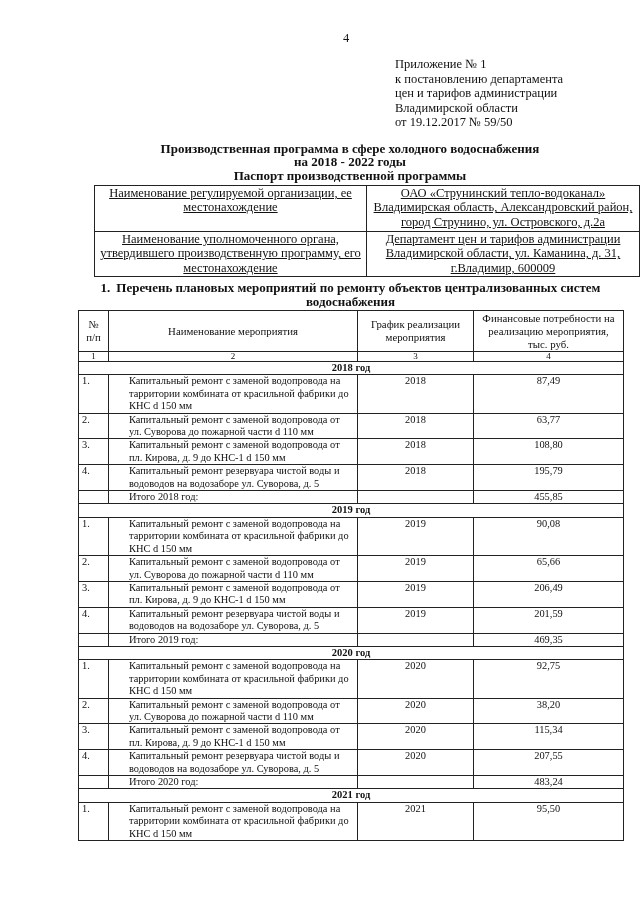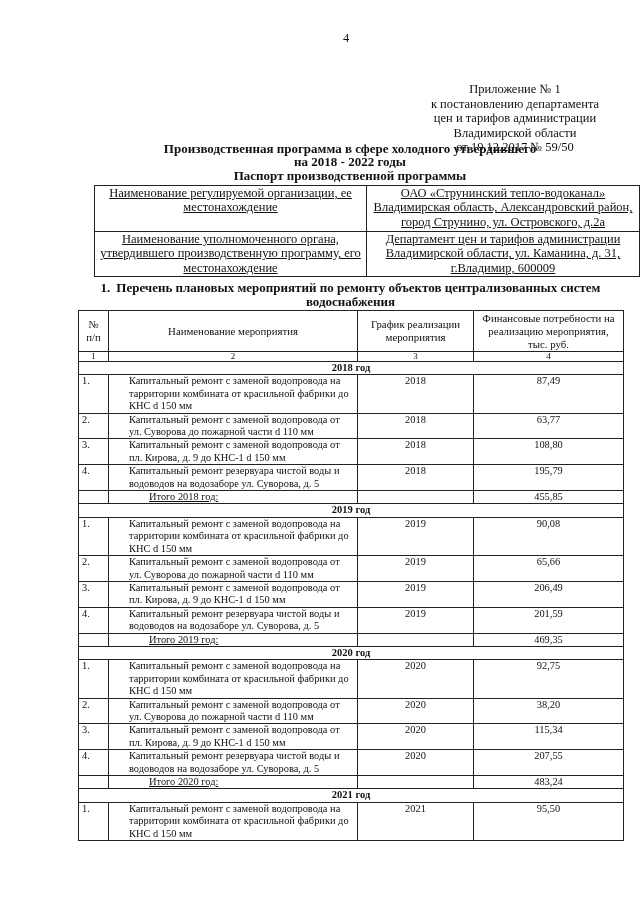--- a/index.html
+++ b/index.html
@@ -6,22 +6,22 @@
   body {
     width: 640px; height: 905px; position: relative; overflow: hidden;
     font-family: "Liberation Serif", "DejaVu Serif", serif;
     color: #111;
   }
   .page-number {
     position: absolute; left: 0; width: 640px; top: 31px;
     text-align: center; font-size: 12.5px; padding-left: 52px; box-sizing: border-box;
   }
   .appendix {
-    position: absolute; left: 395px; width: 240px; top: 82px;
-    text-align: center; font-size: 12.5px; line-height: 14.6px;
+    position: absolute; left: 395px; width: 240px; top: 57px;
+    text-align: left; font-size: 12.5px; line-height: 14.6px;
   }
   .title-block {
     position: absolute; left: 80px; width: 540px; top: 142px;
     text-align: center; font-weight: bold; font-size: 13px; line-height: 13.4px;
   }
   table { border-collapse: collapse; table-layout: fixed; }
   td, th { border: 1px solid #222; padding: 0 4px; vertical-align: top; font-weight: normal; }
   .passport {
     position: absolute; left: 94px; top: 185px; width: 545px;
     font-size: 12.5px; line-height: 14.4px; text-decoration: underline;
@@ -37,38 +37,38 @@
   .plan {
     position: absolute; left: 78px; top: 310px; width: 545px;
     font-size: 10.4px; line-height: 12.4px;
   }
   .plan th { text-align: center; vertical-align: middle; font-size: 10.8px; line-height: 13px; height: 40px; }
   .plan tr.colnums td { text-align: center; font-size: 9px; line-height: 9px; height: 9px; padding: 0; }
   .plan tr.year td { text-align: center; font-weight: bold; font-size: 10.5px; height: 12px; padding: 0; }
   .plan td.n { text-align: left; padding-left: 3px; }
   .plan td.c { text-align: center; }
   .plan td.name { padding-left: 20px; }
-  .plan td.total-label { padding-left: 40px; text-decoration: underline; }
+  .plan td.total-label { padding-left: 20px; }
   .plan tr.total td { height: 12px; }
 </style>
 </head>
 <body>
 
 <div class="page-number">4</div>
 
 <div class="appendix">
   <div>Приложение № 1</div>
   <div>к постановлению департамента</div>
   <div>цен и тарифов администрации</div>
   <div>Владимирской области</div>
   <div>от 19.12.2017 № 59/50</div>
 </div>
 
 <div class="title-block">
-  <div>Производственная программа в сфере холодного утвердившего</div>
+  <div>Производственная программа в сфере холодного водоснабжения</div>
   <div>на 2018 - 2022 годы</div>
   <div>Паспорт производственной программы</div>
 </div>
 
 <table class="passport">
   <colgroup>
       <col style="width:272px">
       <col style="width:273px">
     </colgroup>
   <tbody>

